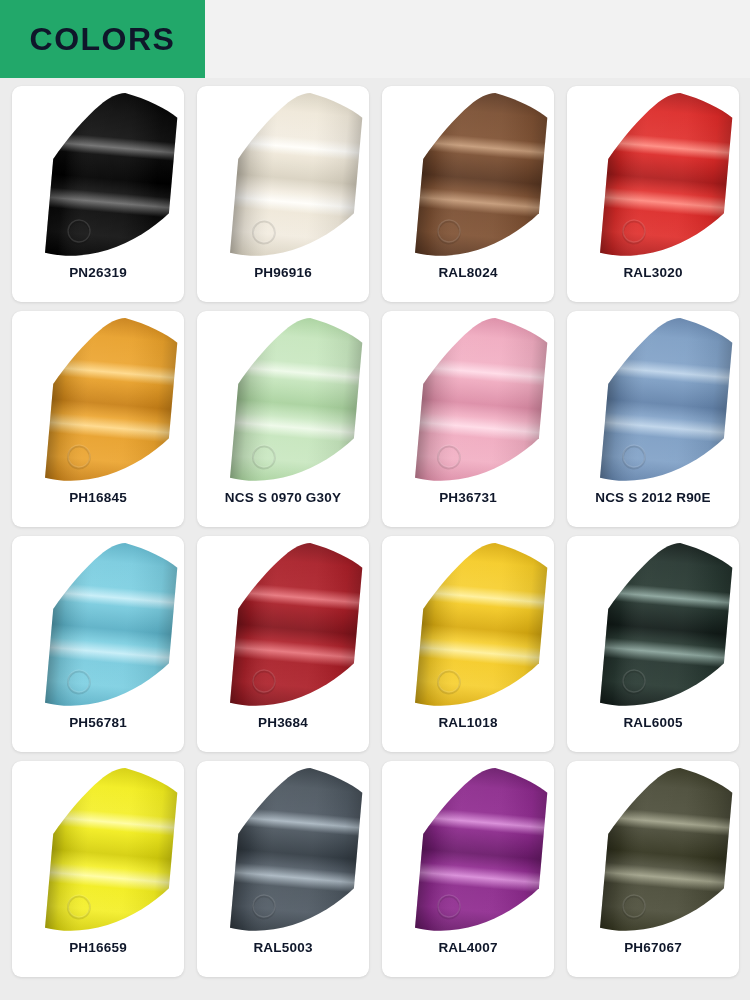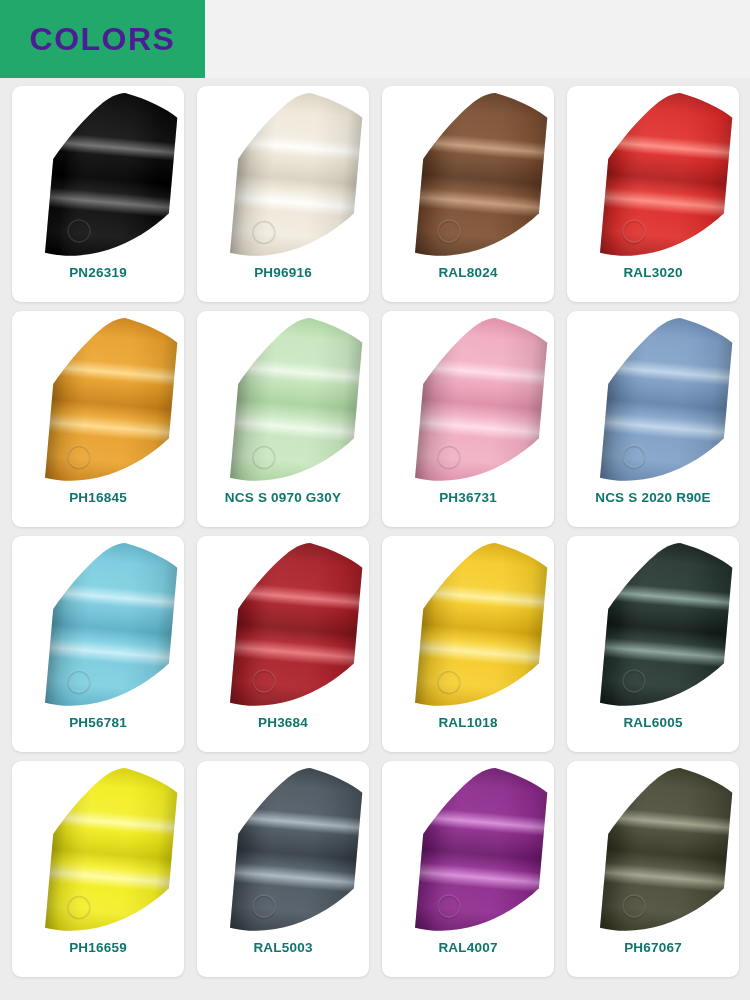--- a/index.html
+++ b/index.html
@@ -22,21 +22,21 @@
     left: 0;
     width: 205px;
     height: 78px;
     background: #22a86a;
     display: flex;
     align-items: center;
     justify-content: center;
     box-sizing: border-box;
   }
   .header-title {
-    color: #4c1d95;
+    color: #0f172a;
     font-size: 32px;
     font-weight: bold;
     letter-spacing: 1.5px;
     line-height: 1;
     font-family: "Liberation Sans", sans-serif;
   }
   .header-rest {
     position: absolute;
     top: 0;
     left: 205px;
@@ -84,21 +84,21 @@
     top: 50%;
     transform: translate(-50%, -50%) rotate(5deg);
     width: 152px;
     height: 172px;
     display: block;
   }
 
   .swatch-label {
     font-size: 13.5px;
     font-weight: bold;
-    color: #0f766e;
+    color: #0f172a;
     letter-spacing: 0.2px;
     text-align: center;
     line-height: 1;
     margin-top: 2px;
     white-space: nowrap;
     font-family: "Liberation Sans", sans-serif;
   }
 </style>
 </head>
 <body>
@@ -412,21 +412,21 @@
             </clipPath>
           </defs>
           <path d="M 96 2 C 118 6 138 14 150 22 L 150 118 C 136 134 116 150 92 160 C 70 169 48 171 30 168 L 30 74 C 42 52 58 30 72 16 C 80 8 88 3 96 2 Z" fill="url(#g7)"></path>
           <path d="M 96 2 C 118 6 138 14 150 22 L 150 118 C 136 134 116 150 92 160 C 70 169 48 171 30 168 L 30 74 C 42 52 58 30 72 16 C 80 8 88 3 96 2 Z" fill="url(#gs7)"></path>
           <g clip-path="url(#c7)">
             <circle cx="62" cy="145" r="11" fill="none" stroke="#000000" stroke-opacity="0.10" stroke-width="2"></circle>
             <circle cx="62" cy="143.5" r="11" fill="none" stroke="#ffffff" stroke-opacity="0.12" stroke-width="1.4"></circle>
           </g>
         </svg>
       </div>
-      <div class="swatch-label">NCS S 2020 R90E</div>
+      <div class="swatch-label">NCS S 2012 R90E</div>
     </div>
     <div class="swatch-card">
       <div class="swatch-stage">
         <svg class="swatch-svg" viewBox="0 0 152 172" preserveAspectRatio="none">
           <defs>
             <linearGradient id="g8" x1="0" y1="0" x2="0" y2="1">
               <stop offset="0%" stop-color="#5bb0c6" stop-opacity="1"></stop>
               <stop offset="12%" stop-color="#79cbde" stop-opacity="1"></stop>
               <stop offset="27%" stop-color="#7fd0e2" stop-opacity="1"></stop>
               <stop offset="33%" stop-color="#c6eef8" stop-opacity="1"></stop>

